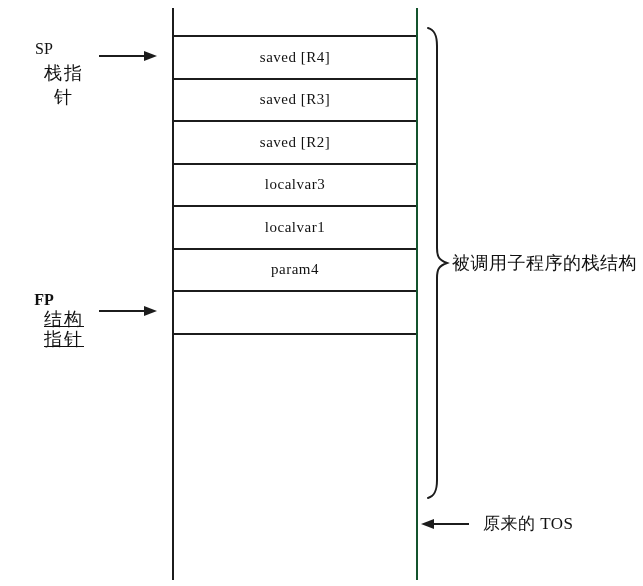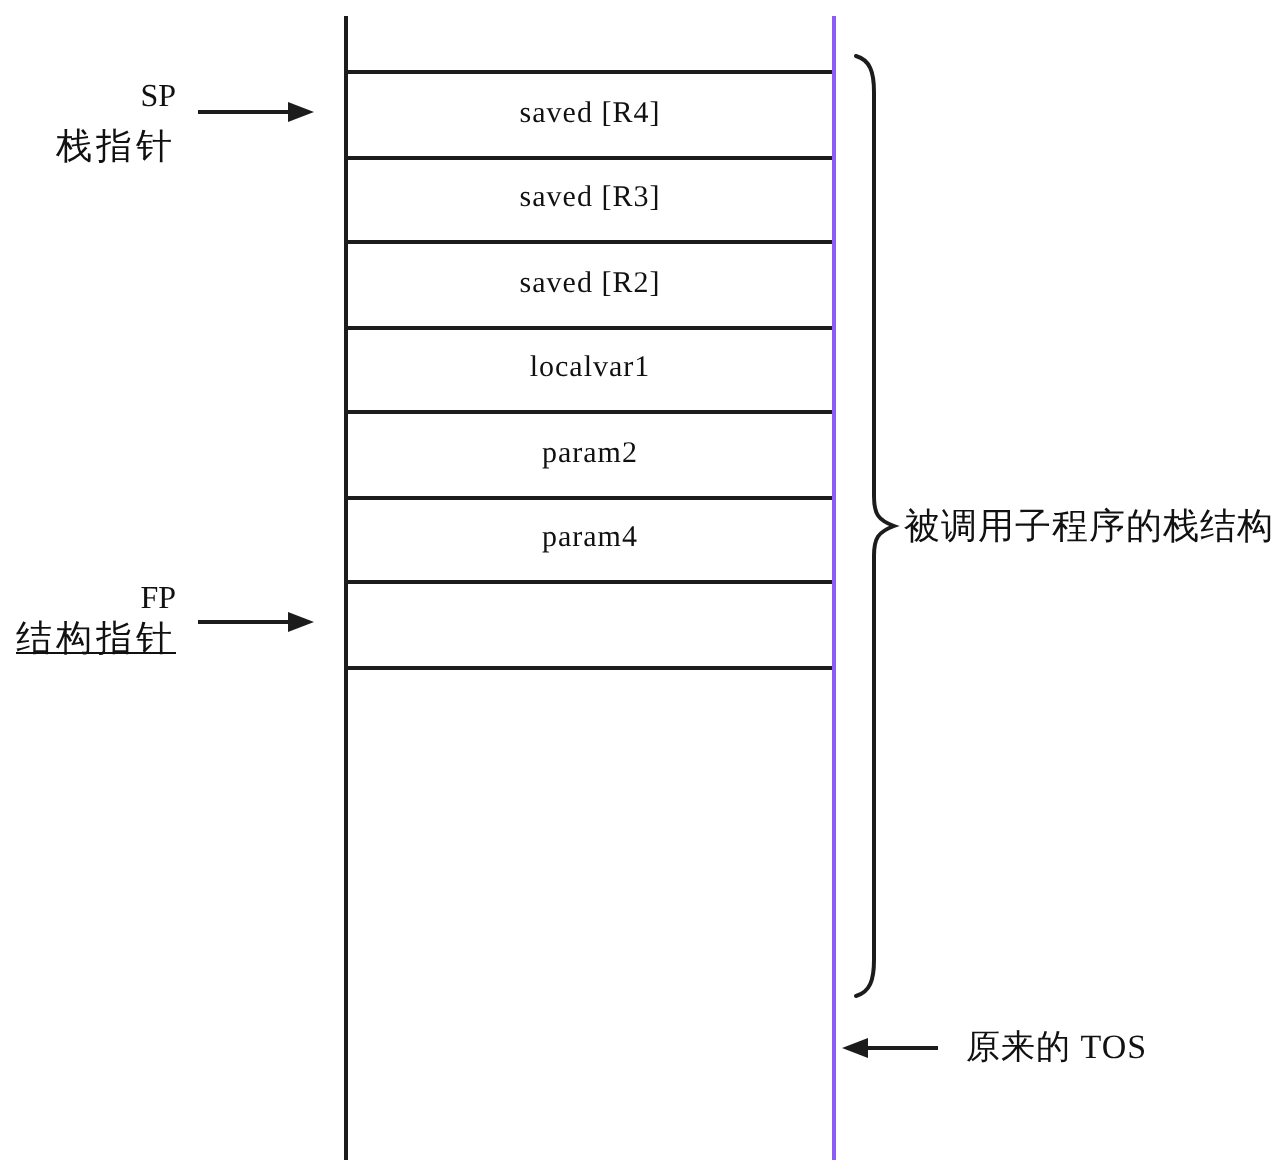--- a/index.html
+++ b/index.html
@@ -9,42 +9,42 @@
     font-family:"Liberation Serif","DejaVu Serif",serif;
     color:#111111;
     position:relative;
     overflow:hidden;
   }
   .figure{position:absolute;inset:0;}
 
   
   .stack{
     position:absolute;left:172px;top:8px;width:246px;height:572px;
-    border-left:2px solid #1c1c1c;border-right:2px solid #8b5cf6;
+    border-left:2px solid #1c1c1c;border-right:2px solid #14532d;
     box-sizing:border-box;
   }
   .spacer-top{height:27px;}
   .cell{
     height:42.5px;
     border-top:2px solid #1c1c1c;
     box-sizing:border-box;
     display:flex;align-items:center;justify-content:center;
     font-size:15px;letter-spacing:0.5px;
   }
   .open-bottom{
     height:35px;border-top:2px solid #1c1c1c;box-sizing:border-box;
   }
 
   
-  .ptr-label{position:absolute;width:88px;text-align:right;}
+  .ptr-label{position:absolute;width:88px;text-align:center;}
   .ptr-en{font-size:16px;line-height:24px;}
-  .ptr-cn{font-size:18px;line-height:24px;letter-spacing:2px;}
+  .ptr-cn{font-size:18px;line-height:24px;letter-spacing:2px;margin-left:40px;}
   .sp-label{left:0;top:37px;}
   .fp-label{left:0;top:290px;}
-  .fp-label .ptr-en{line-height:19px;}
+  .fp-label .ptr-en{line-height:19px;font-weight:bold;}
   .fp-label .ptr-cn{line-height:20px;text-decoration:underline;}
 
   .arrow-svg{position:absolute;display:block;}
   .brace-svg{position:absolute;left:426px;top:26px;display:block;}
 
   .brace-label{
     position:absolute;left:452px;top:250px;
     font-size:18px;line-height:26px;letter-spacing:0.5px;white-space:nowrap;
   }
   .tos-label{
@@ -62,24 +62,24 @@
     <div class="cell">
         <span>saved [R4]</span>
       </div>
     <div class="cell">
         <span>saved [R3]</span>
       </div>
     <div class="cell">
         <span>saved [R2]</span>
       </div>
     <div class="cell">
-        <span>localvar1</span>
+        <span>localvar3</span>
       </div>
     <div class="cell">
-        <span>param2</span>
+        <span>localvar1</span>
       </div>
     <div class="cell">
         <span>param4</span>
       </div>
     <div class="cell">
         <span></span>
       </div>
     <div class="open-bottom"></div>
   </div>
 

